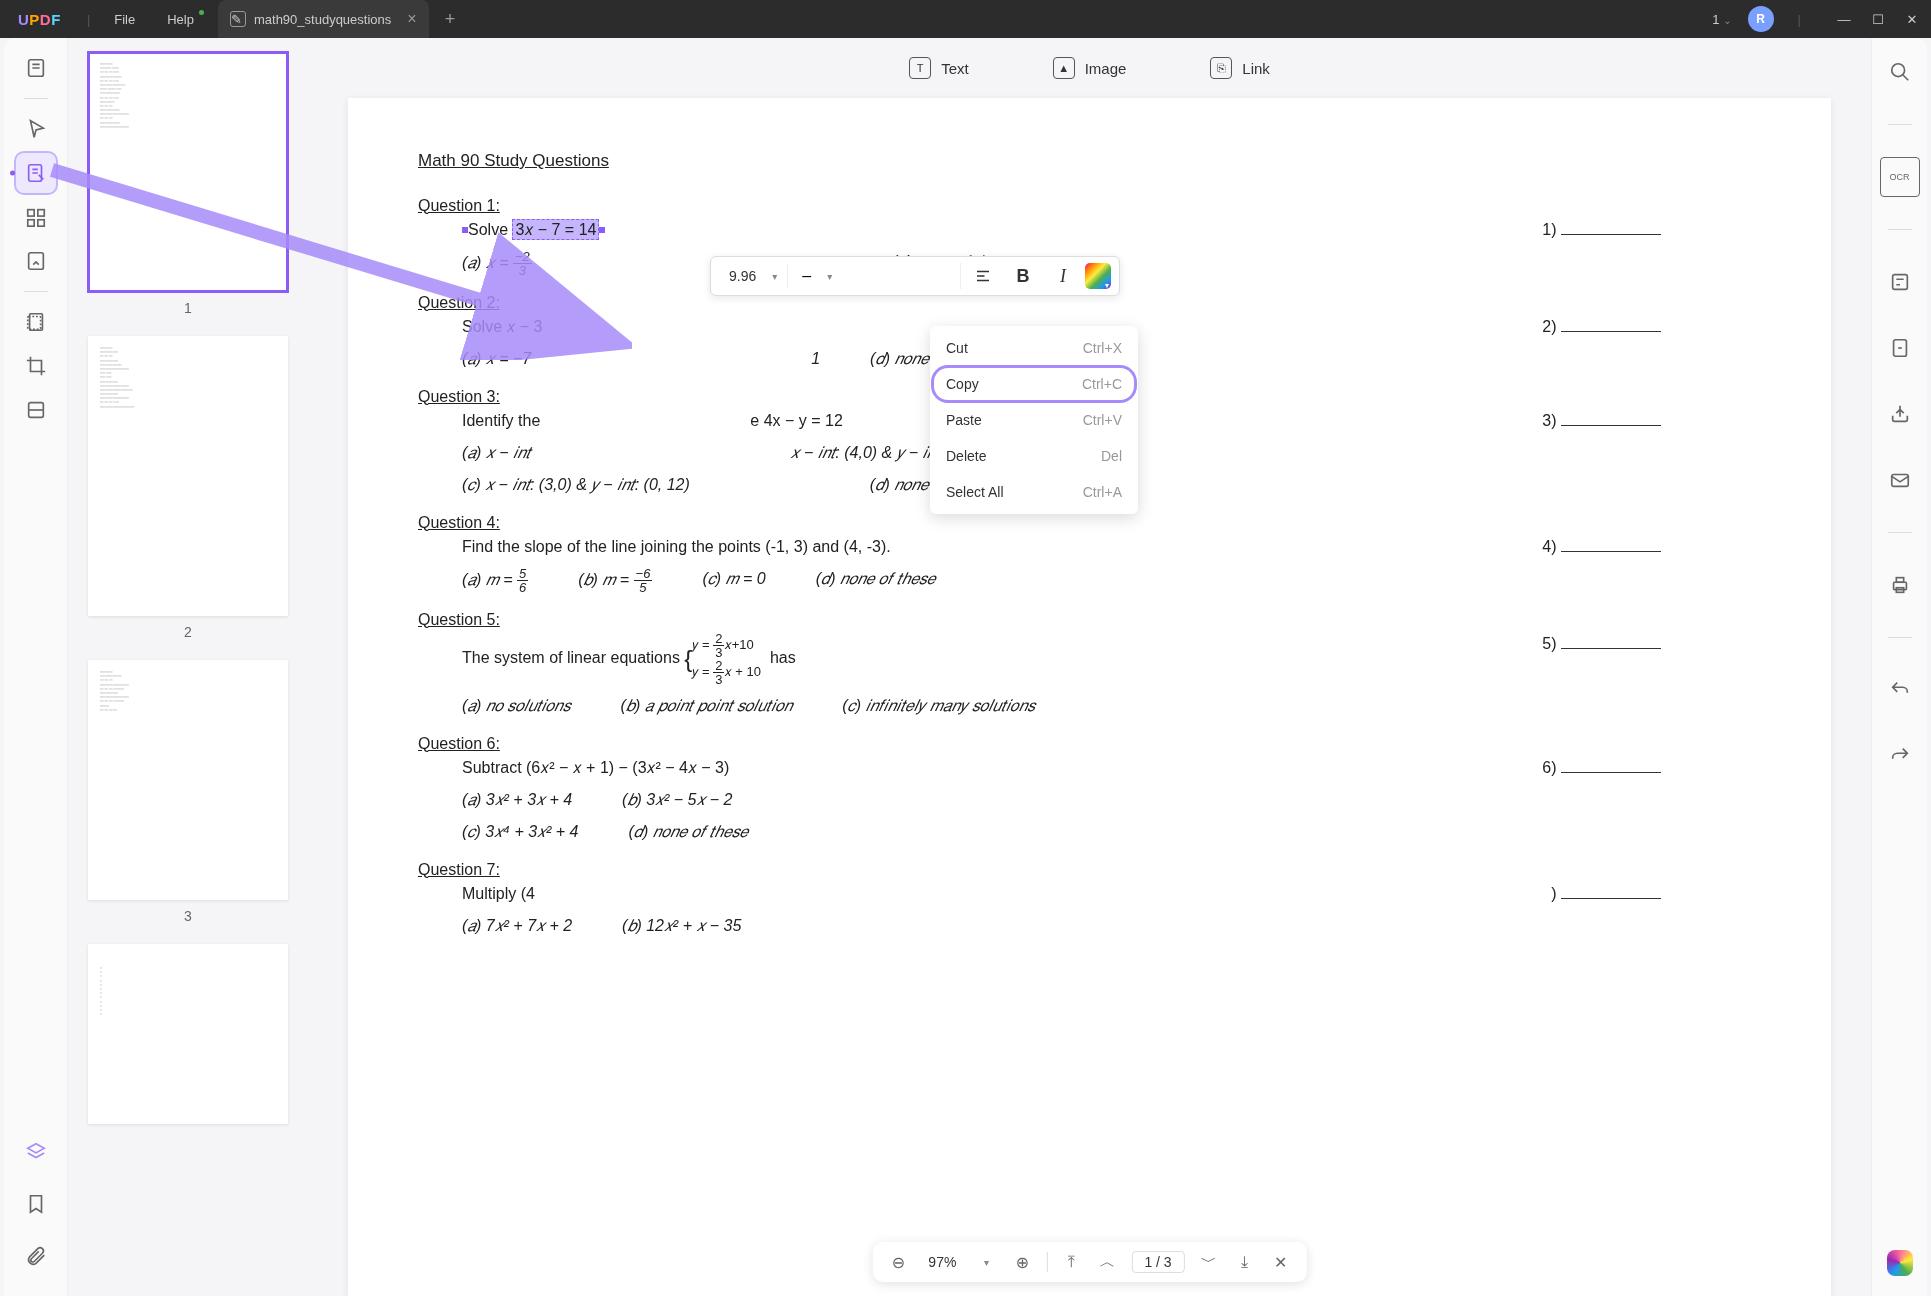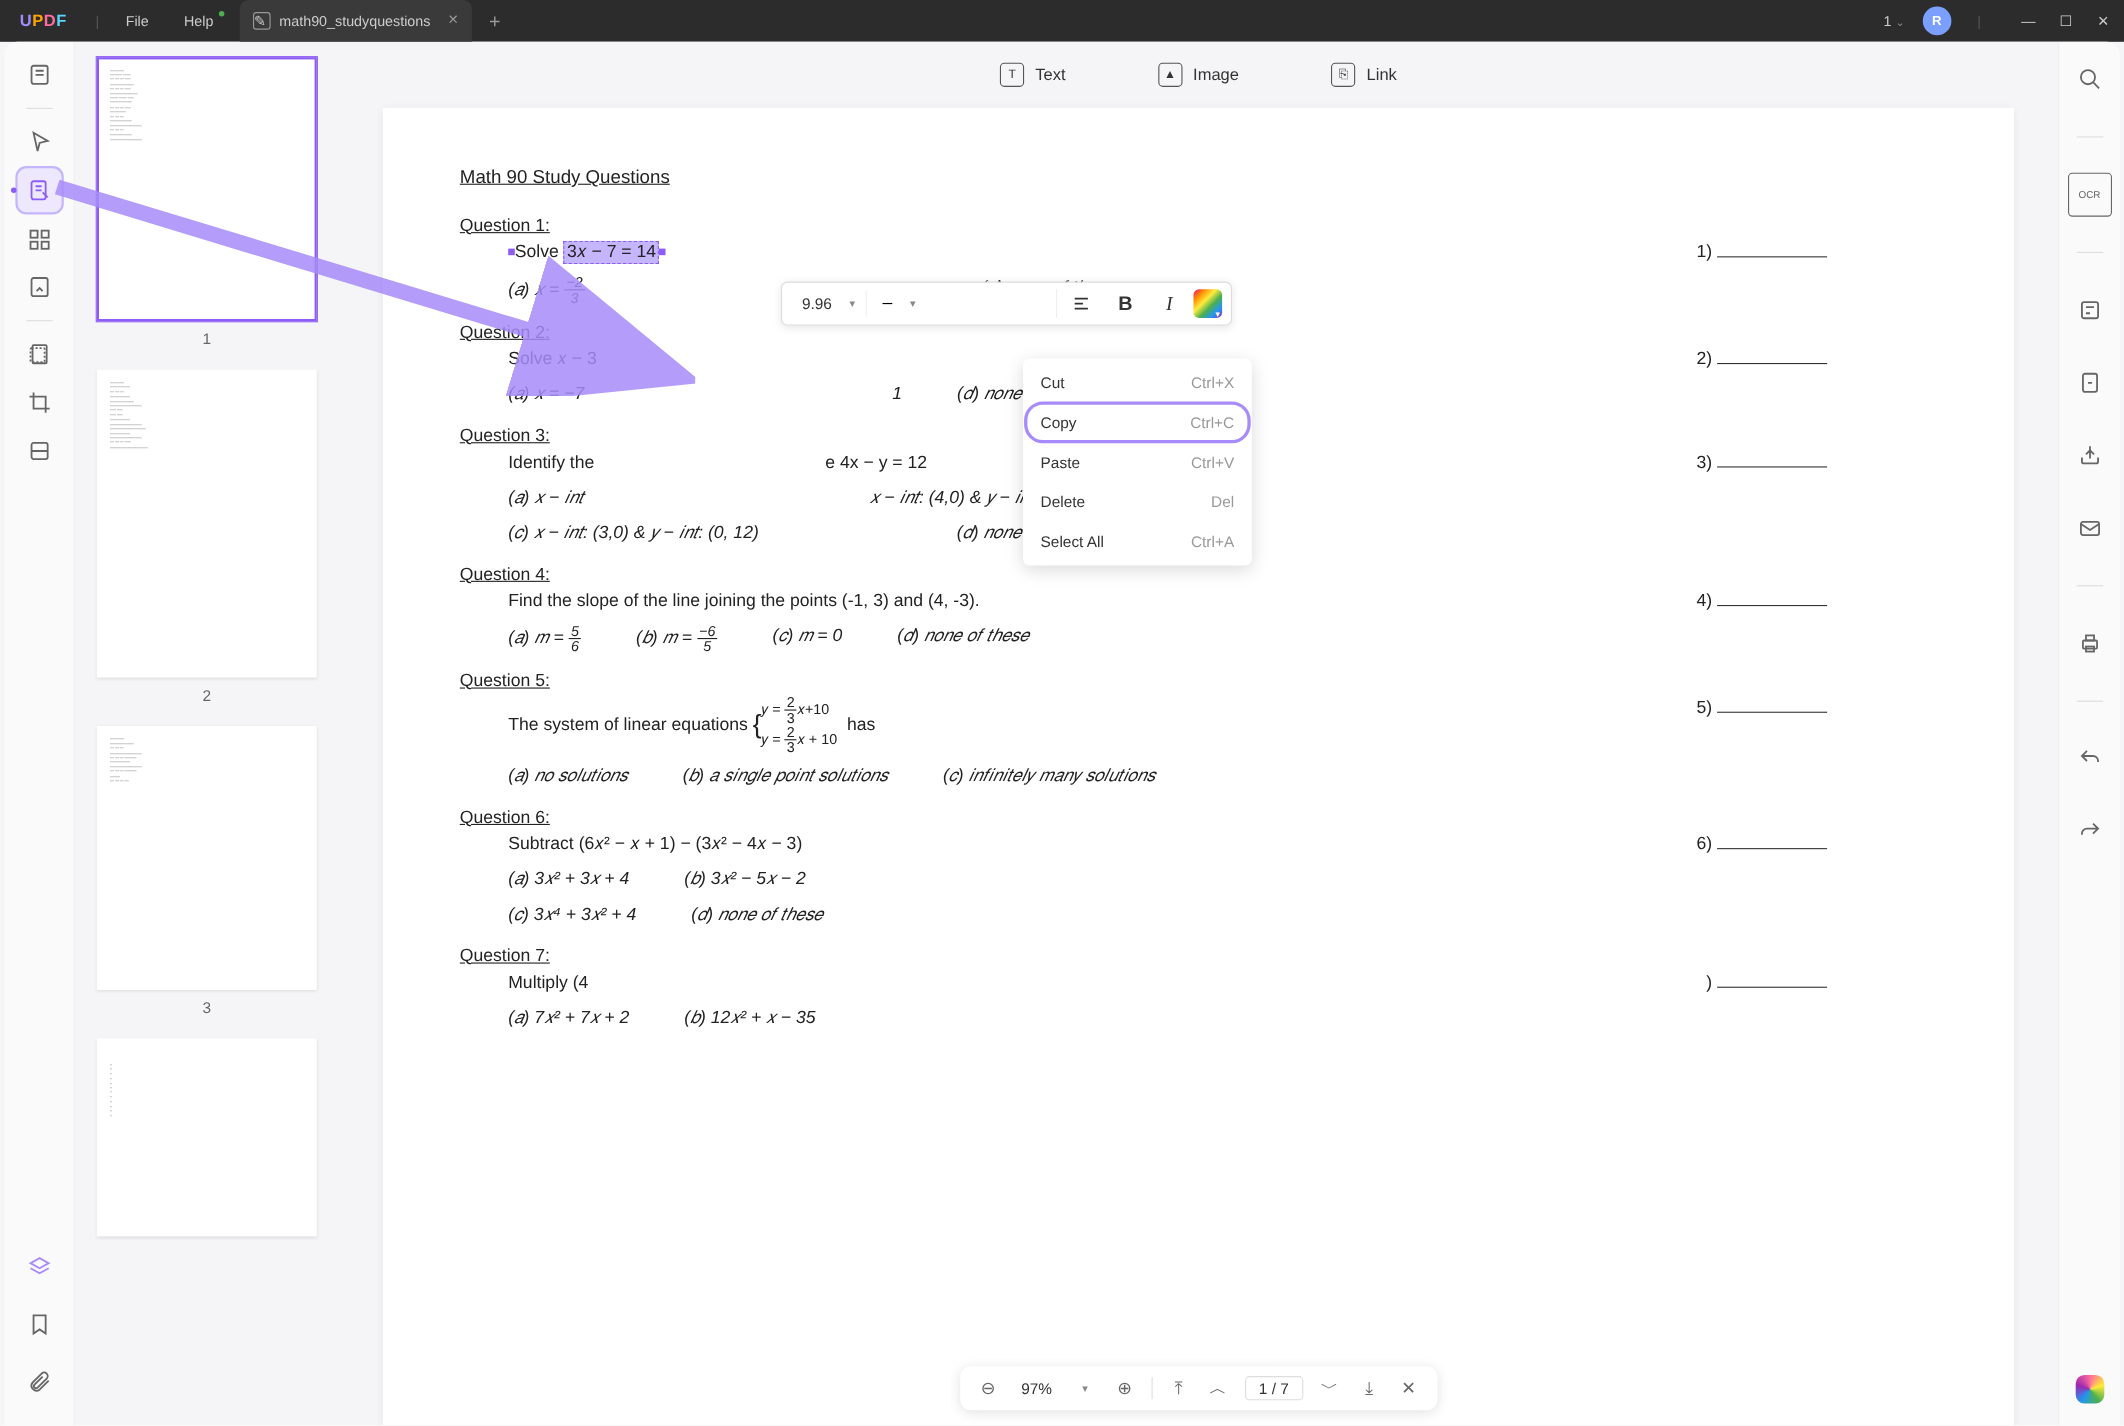--- a/index.html
+++ b/index.html
@@ -301,21 +301,21 @@
             <span>𝑦 = <span class="frac">
                 <span class="num">2</span>
                 <span>3</span>
               </span>𝑥 + 10</span>
           </span>
         &nbsp;<span>has</span>
         <span class="q-num-right"><span>5)</span> <span class="blank-line"></span></span>
       </div>
       <div class="answers">
         <span class="answer-opt">(𝑎)   𝑛𝑜 𝑠𝑜𝑙𝑢𝑡𝑖𝑜𝑛𝑠</span>
-        <span class="answer-opt">(𝑏)   𝑎 𝑠𝑖𝑛𝑔𝑙𝑒 𝑝𝑜𝑖𝑛𝑡 𝑠𝑜𝑙𝑢𝑡𝑖𝑜𝑛𝑠</span>
+        <span class="answer-opt">(𝑏)   𝑎 𝑝𝑜𝑖𝑛𝑡 𝑝𝑜𝑖𝑛𝑡 𝑠𝑜𝑙𝑢𝑡𝑖𝑜𝑛</span>
         <span class="answer-opt">(𝑐)   𝑖𝑛𝑓𝑖𝑛𝑖𝑡𝑒𝑙𝑦 𝑚𝑎𝑛𝑦 𝑠𝑜𝑙𝑢𝑡𝑖𝑜𝑛𝑠</span>
       </div>
 
       <div class="question-label">Question 6:</div>
       <div class="question-text" style="position:relative;">
         <span>Subtract (6𝑥² − 𝑥 + 1) − (3𝑥² − 4𝑥 − 3)</span>
         <span class="q-num-right"><span>6)</span> <span class="blank-line"></span></span>
       </div>
       <div class="answers">
         <span class="answer-opt">(𝑎)   3𝑥² + 3𝑥 + 4</span>
@@ -380,21 +380,21 @@
     </div>
 
     <div class="bottom-bar">
       <div class="bb-btn">⊖</div>
       <div class="bb-zoom">97%</div>
       <div class="bb-btn chev">▾</div>
       <div class="bb-btn">⊕</div>
       <div class="bb-sep"></div>
       <div class="bb-btn">⤒</div>
       <div class="bb-btn">︿</div>
-      <div class="bb-page">1 / 7</div>
+      <div class="bb-page">1 / 3</div>
       <div class="bb-btn">﹀</div>
       <div class="bb-btn">⤓</div>
       <div class="bb-btn">✕</div>
     </div>
   </div>
 
   <svg class="arrow-overlay" viewBox="0 0 590 200">
     <defs>
         <marker id="ah" markerWidth="12" markerHeight="12" refX="10" refY="5" orient="auto">
           <path d="M0,0 L12,5 L0,10 z" fill="#a78bfa"></path>

